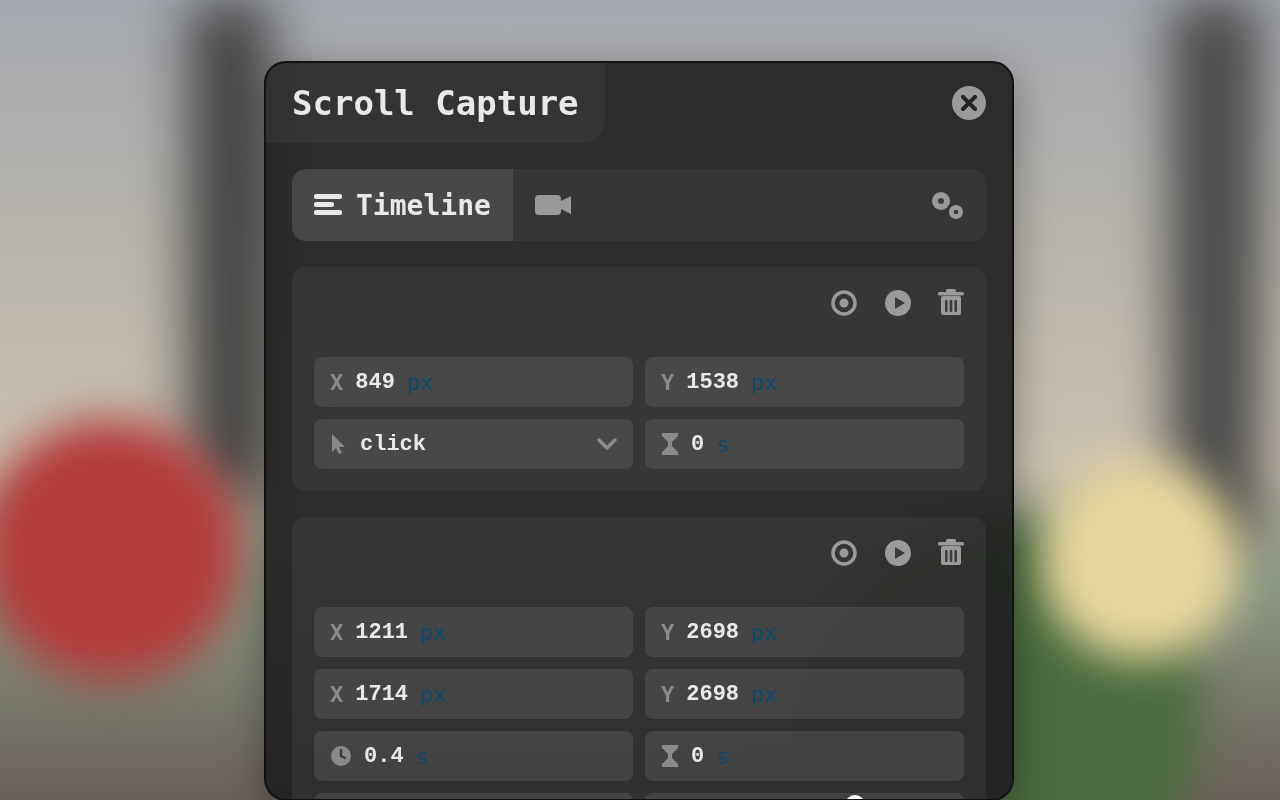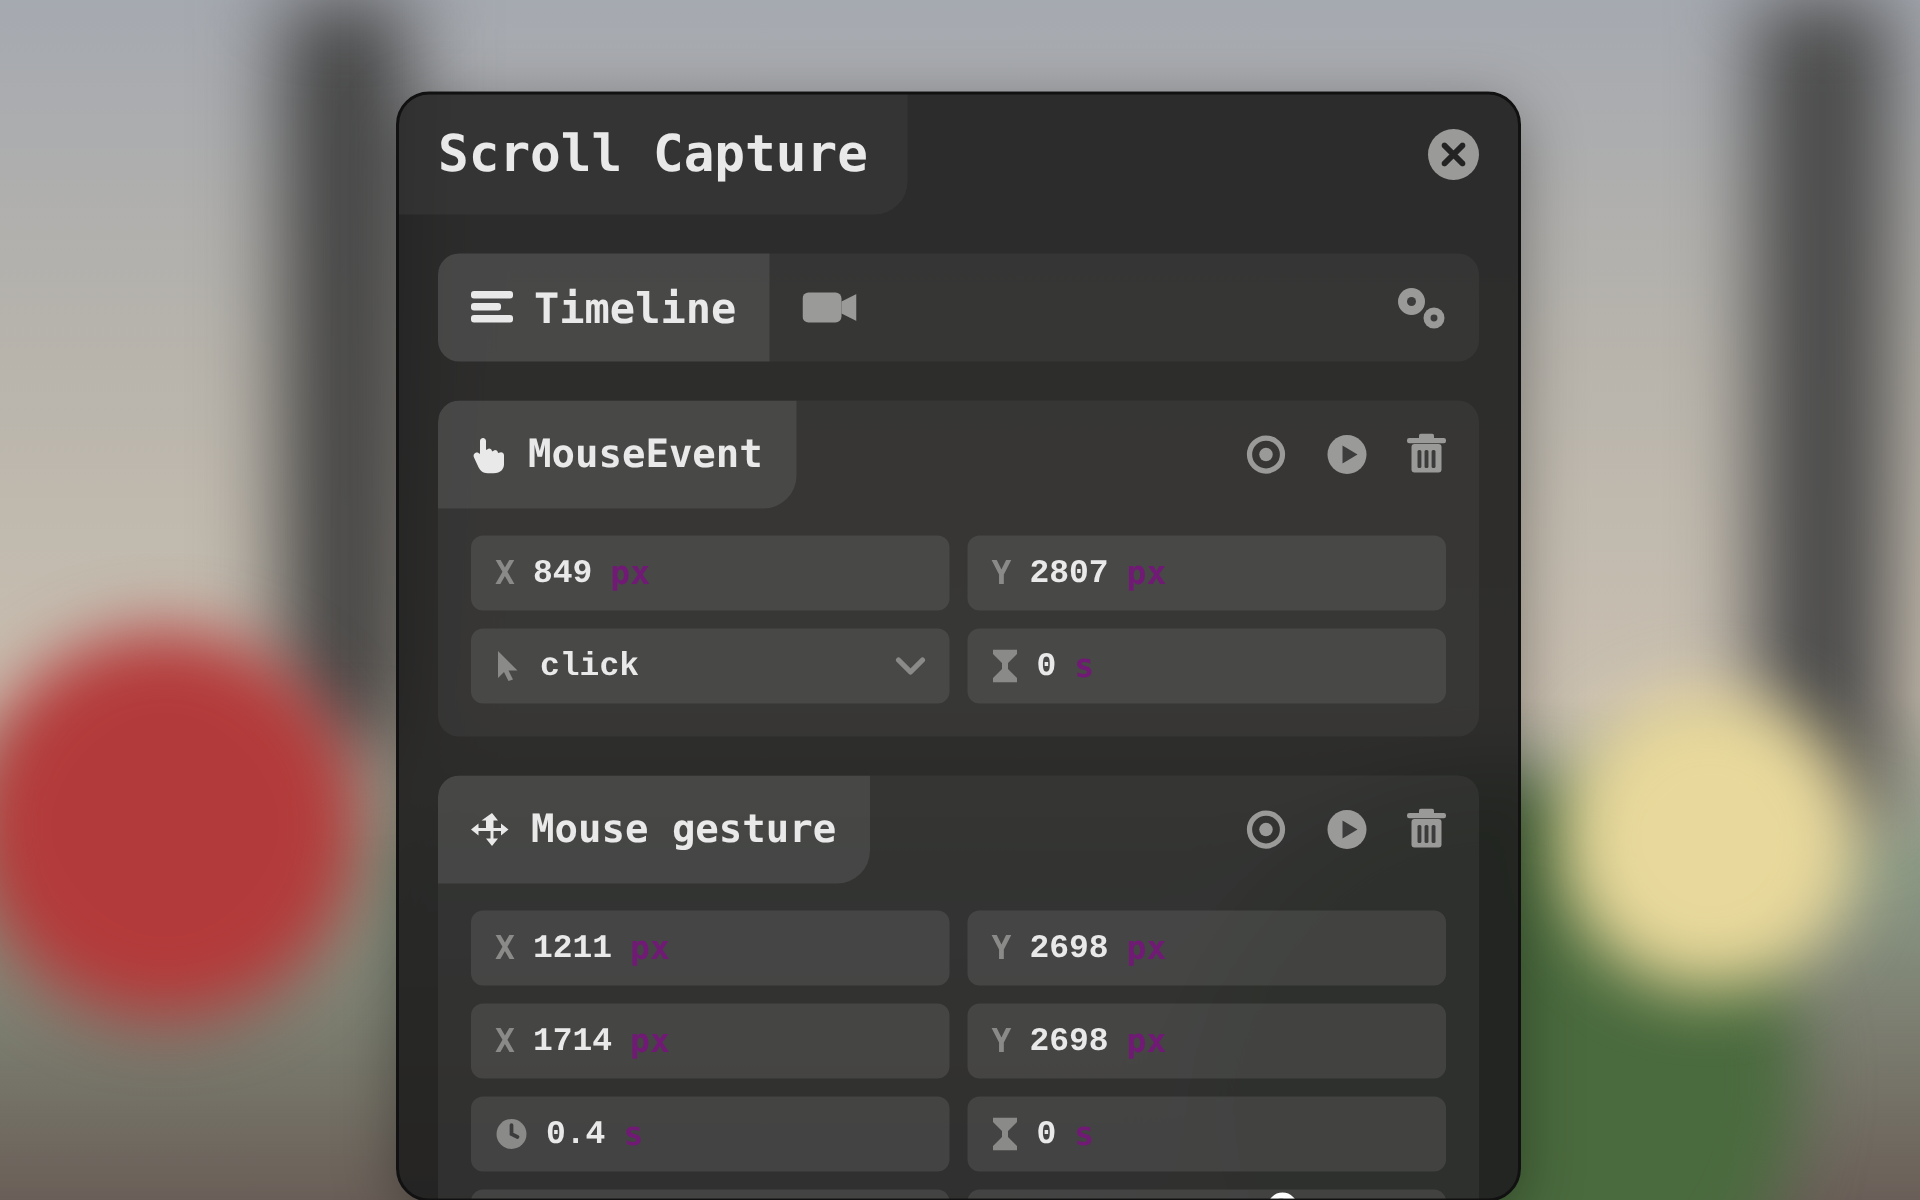--- a/index.html
+++ b/index.html
@@ -118,21 +118,21 @@
     background: rgba(120,120,120,0.28);
     border-radius: 8px;
     display: flex; align-items: center; gap: 12px;
     padding: 0 16px;
     font-size: 22px;
     color: #e9e9e9;
     position: relative;
   }
   .field .label { color: #8a8a88; font-weight: 700; }
   .field .value { color: #e9e9e9; font-weight: 700; font-family: Liberation Mono, monospace; }
-  .field .unit  { color: #701a75; font-weight: 700; }
+  .field .unit  { color: #0c4a6e; font-weight: 400; }
   .field .chev  { margin-left: auto; cursor:pointer; }
   .field .ico   { color:#8a8a88; display:flex; }
 
   svg { display:block; }
 </style>
 </head>
 <body>
 
 <div class="bg-blob b2"></div>
 <div class="bg-blob b5"></div>
@@ -181,28 +181,20 @@
               <circle cx="11" cy="11" r="3" fill="#3c3c3c"></circle>
               <circle cx="26" cy="22" r="7"></circle>
               <circle cx="26" cy="22" r="2.3" fill="#3c3c3c"></circle>
             </g>
         </svg>
       </div>
     </div>
 
     <div class="card">
       <div class="card-head">
-        <div class="head-tab">
-          <span>
-            <svg width="24" height="26" viewBox="0 0 24 26">
-                <path fill="#e9e9e9" d="M8 2c1.1 0 2 .9 2 2v6l2-1c1 0 2 .7 2 2l2-1c1 0 2 .7 2 2l2-.5c1 0 2 .7 2 2v6c0 3-2 6-7 6H11c-3 0-5-2-6-4L2 15c-1-2 1-4 3-3l1 .6V4c0-1.1.9-2 2-2z"></path>
-              </svg>
-          </span>
-          <span>MouseEvent</span>
-        </div>
         <div class="actions">
           <span class="ic-btn">
             <svg width="28" height="28" viewBox="0 0 28 28">
                 <circle cx="14" cy="14" r="11" stroke="#9a9a99" stroke-width="3.5" fill="none"></circle>
                 <circle cx="14" cy="14" r="4.5" fill="#9a9a99"></circle>
               </svg>
           </span>
           <span class="ic-btn">
             <svg width="28" height="28" viewBox="0 0 28 28">
                 <circle cx="14" cy="14" r="13" fill="#9a9a99"></circle>
@@ -222,21 +214,21 @@
         </div>
       </div>
       <div class="card-body">
         <div class="field">
           <span class="label">X</span>
           <span class="value">849</span>
           <span class="unit">px</span>
         </div>
         <div class="field">
           <span class="label">Y</span>
-          <span class="value">2807</span>
+          <span class="value">1538</span>
           <span class="unit">px</span>
         </div>
         <div class="field">
           <span class="ico">
             <svg width="18" height="22" viewBox="0 0 18 22">
                 <path fill="#8a8a88" d="M2 1l0 18 4-4 3 6 3-1-3-6 6 0z"></path>
               </svg>
           </span>
           <span class="value">click</span>
           <span class="chev">
@@ -252,28 +244,20 @@
               </svg>
           </span>
           <span class="value">0</span>
           <span class="unit">s</span>
         </div>
       </div>
     </div>
 
     <div class="card">
       <div class="card-head">
-        <div class="head-tab">
-          <span>
-            <svg width="26" height="26" viewBox="0 0 26 26">
-                <path fill="#e9e9e9" d="M13 0l4 5h-3v5h5V7l5 4-5 4v-3h-5v5h3l-4 5-4-5h3v-5H4v3l-5-4 5-4v3h5V5H6z" transform="translate(1,2)"></path>
-              </svg>
-          </span>
-          <span>Mouse gesture</span>
-        </div>
         <div class="actions">
           <span class="ic-btn">
             <svg width="28" height="28" viewBox="0 0 28 28">
                 <circle cx="14" cy="14" r="11" stroke="#9a9a99" stroke-width="3.5" fill="none"></circle>
                 <circle cx="14" cy="14" r="4.5" fill="#9a9a99"></circle>
               </svg>
           </span>
           <span class="ic-btn">
             <svg width="28" height="28" viewBox="0 0 28 28">
                 <circle cx="14" cy="14" r="13" fill="#9a9a99"></circle>

